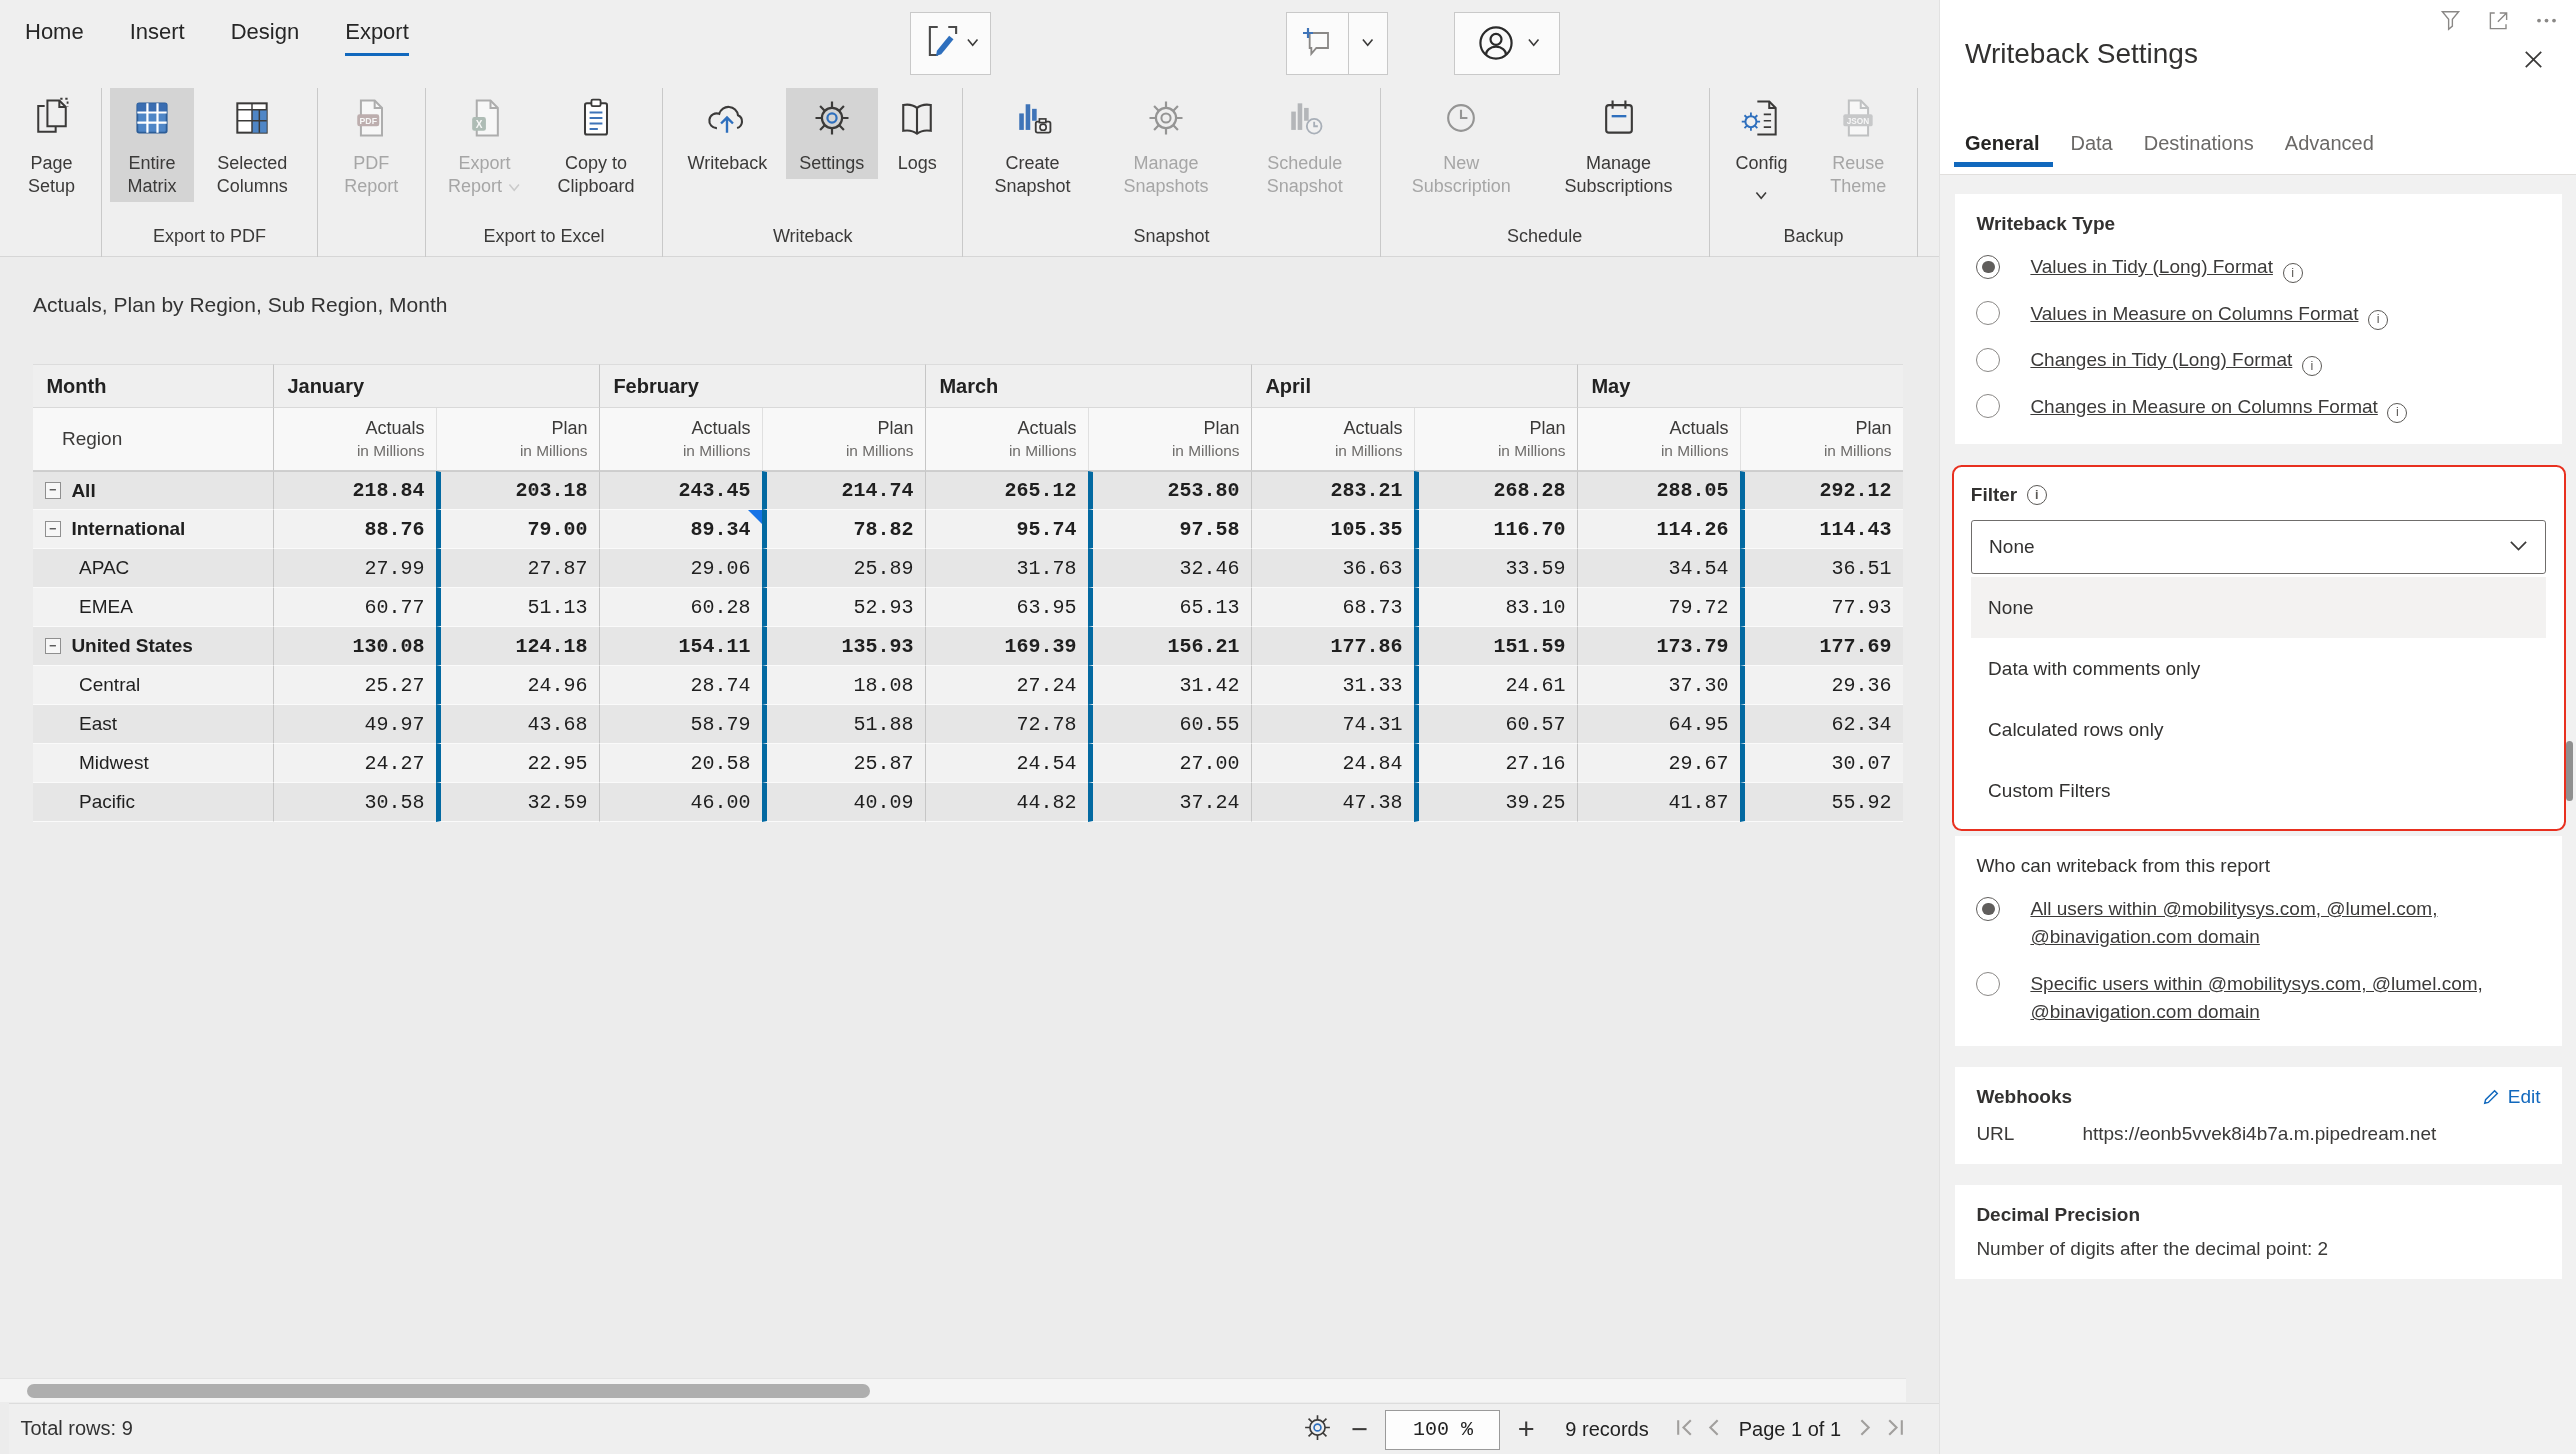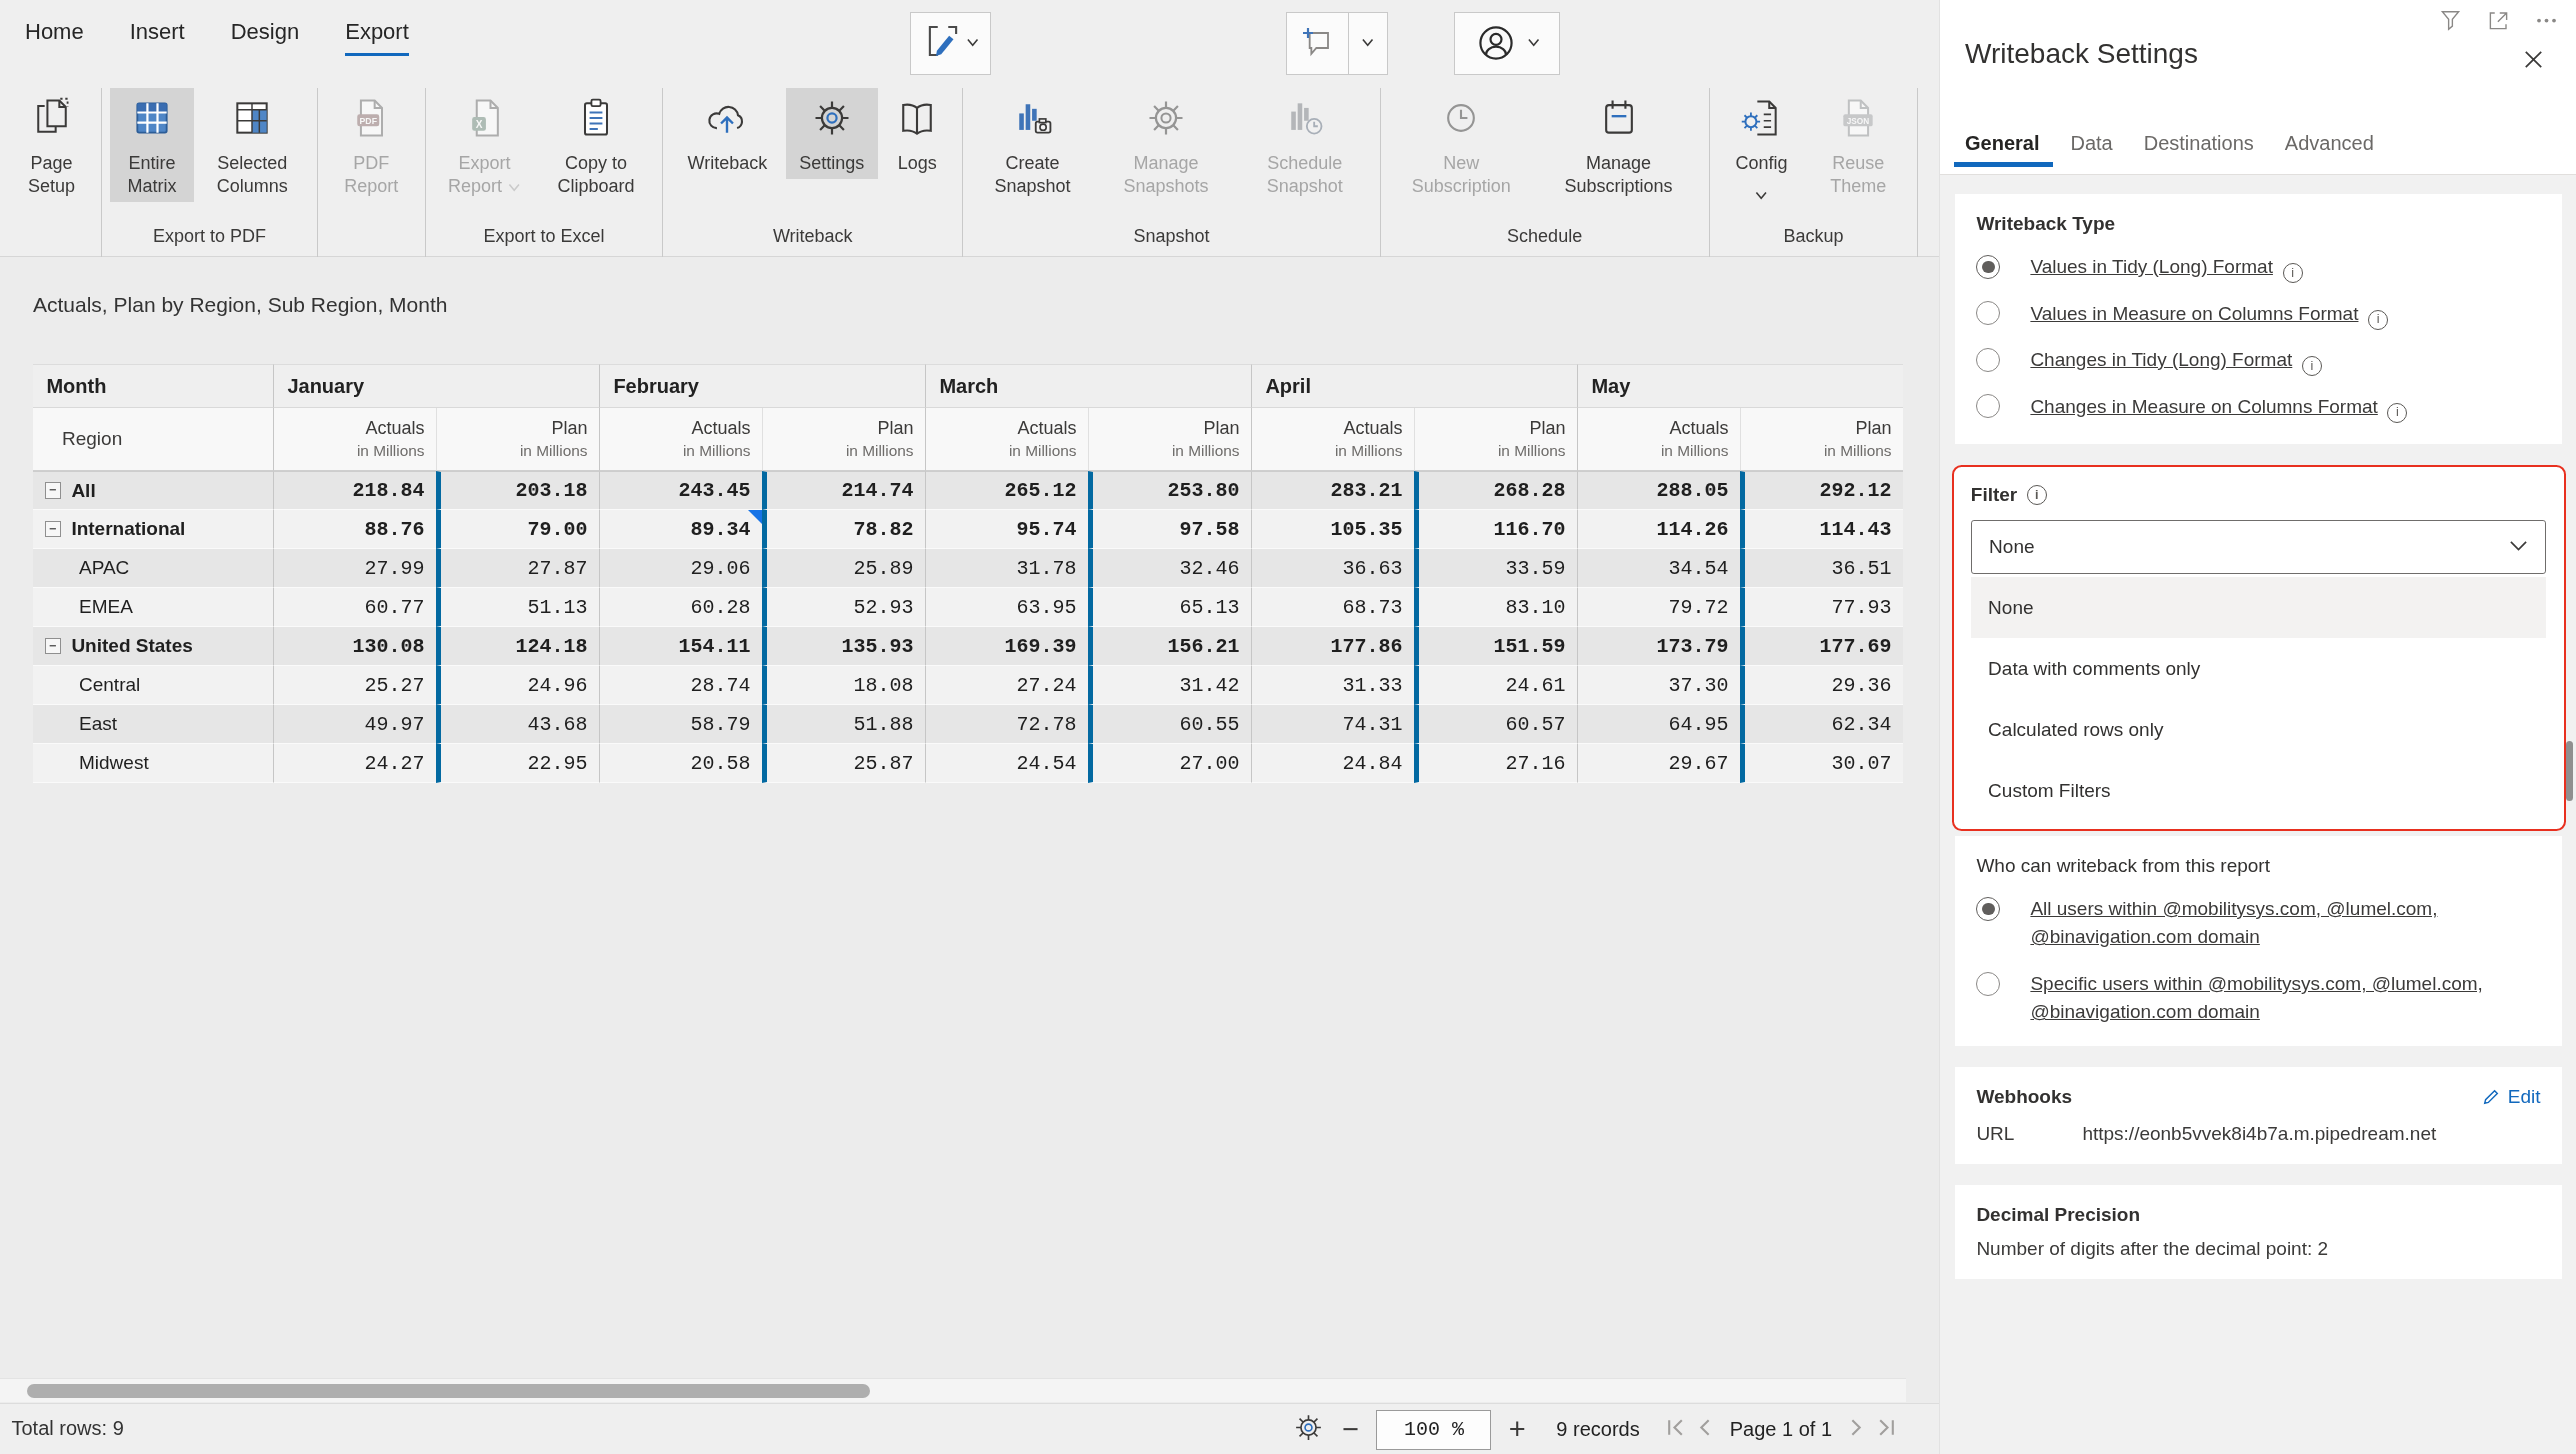--- a/index.html
+++ b/index.html
@@ -61,21 +61,21 @@
   .rlabel { display:flex; align-items:center; gap:10.6px; padding-left:11.5px; }
   .rlabel.child { padding-left:46px; }
   .collapse-box { width:16.3px; height:16.3px; flex:0 0 16.3px; border:1px solid #8f8f8f; background:#f7f7f7;
         font-size:12.5px; line-height:14.4px; text-align:center; color:#555; }
   .cmt { position:absolute; top:0; right:0; width:0; height:0;
          border-top:14.4px solid #1673e6; border-left:14.4px solid transparent; }
 
   
   .hscroll { position:absolute; left:0; top:1378px; width:1906px; height:24px; background:#f4f4f4; border-top:1px solid #e3e3e3; }
   .hthumb { position:absolute; left:27px; top:4.8px; width:843px; height:14.4px; background:#aeaeae; border-radius:7.7px; }
-  .statusbar { position:absolute; left:0; top:1403px; width:1939px; height:52px; background:#efefef; border-top:1px solid #dcdcdc; }
+  .statusbar { position:absolute; left:9px; top:1403px; width:1939px; height:52px; background:#efefef; border-top:1px solid #dcdcdc; }
   .total-rows { position:absolute; left:11.5px; top:13.4px; font-size:20px; color:#333; }
   .status-cluster { position:absolute; right:42px; top:4.8px; height:42px; display:flex; align-items:center; gap:15.4px; }
   .zoombox { width:115px; height:40px; border:1px solid #9a9a9a; background:#fdfdfd; display:flex; align-items:center;
              justify-content:center; font-family:"Liberation Mono", monospace; font-size:20px; color:#222; }
   .stepper { font-size:29px; color:#3b3a39; line-height:1; padding:0 1.9px; }
   .records { font-size:20px; color:#222; margin-left:13.4px; }
   .pager { display:flex; align-items:center; gap:9.6px; margin-left:9.6px; }
   .pagelabel { font-size:20px; color:#222; margin:0 3.8px; }
 
   
@@ -596,20 +596,37 @@
               <td class="vcell sub">22.95</td>
               <td class="vcell grp">20.58</td>
               <td class="vcell sub">25.87</td>
               <td class="vcell grp">24.54</td>
               <td class="vcell sub">27.00</td>
               <td class="vcell grp">24.84</td>
               <td class="vcell sub">27.16</td>
               <td class="vcell grp">29.67</td>
               <td class="vcell sub">30.07</td>
             </tr>
+            <tr class="child">
+              <td>
+                <span class="rlabel child">
+                  <span>Pacific</span>
+                </span>
+              </td>
+              <td class="vcell grp">30.58</td>
+              <td class="vcell sub">32.59</td>
+              <td class="vcell grp">46.00</td>
+              <td class="vcell sub">40.09</td>
+              <td class="vcell grp">44.82</td>
+              <td class="vcell sub">37.24</td>
+              <td class="vcell grp">47.38</td>
+              <td class="vcell sub">39.25</td>
+              <td class="vcell grp">41.87</td>
+              <td class="vcell sub">55.92</td>
+            </tr>
           </tbody>
         </table>
     </div>
   </div>
 
   <div class="hscroll">
       <div class="hthumb"></div>
     </div>
   <div class="statusbar">
     <div class="total-rows">Total rows: 9</div>

